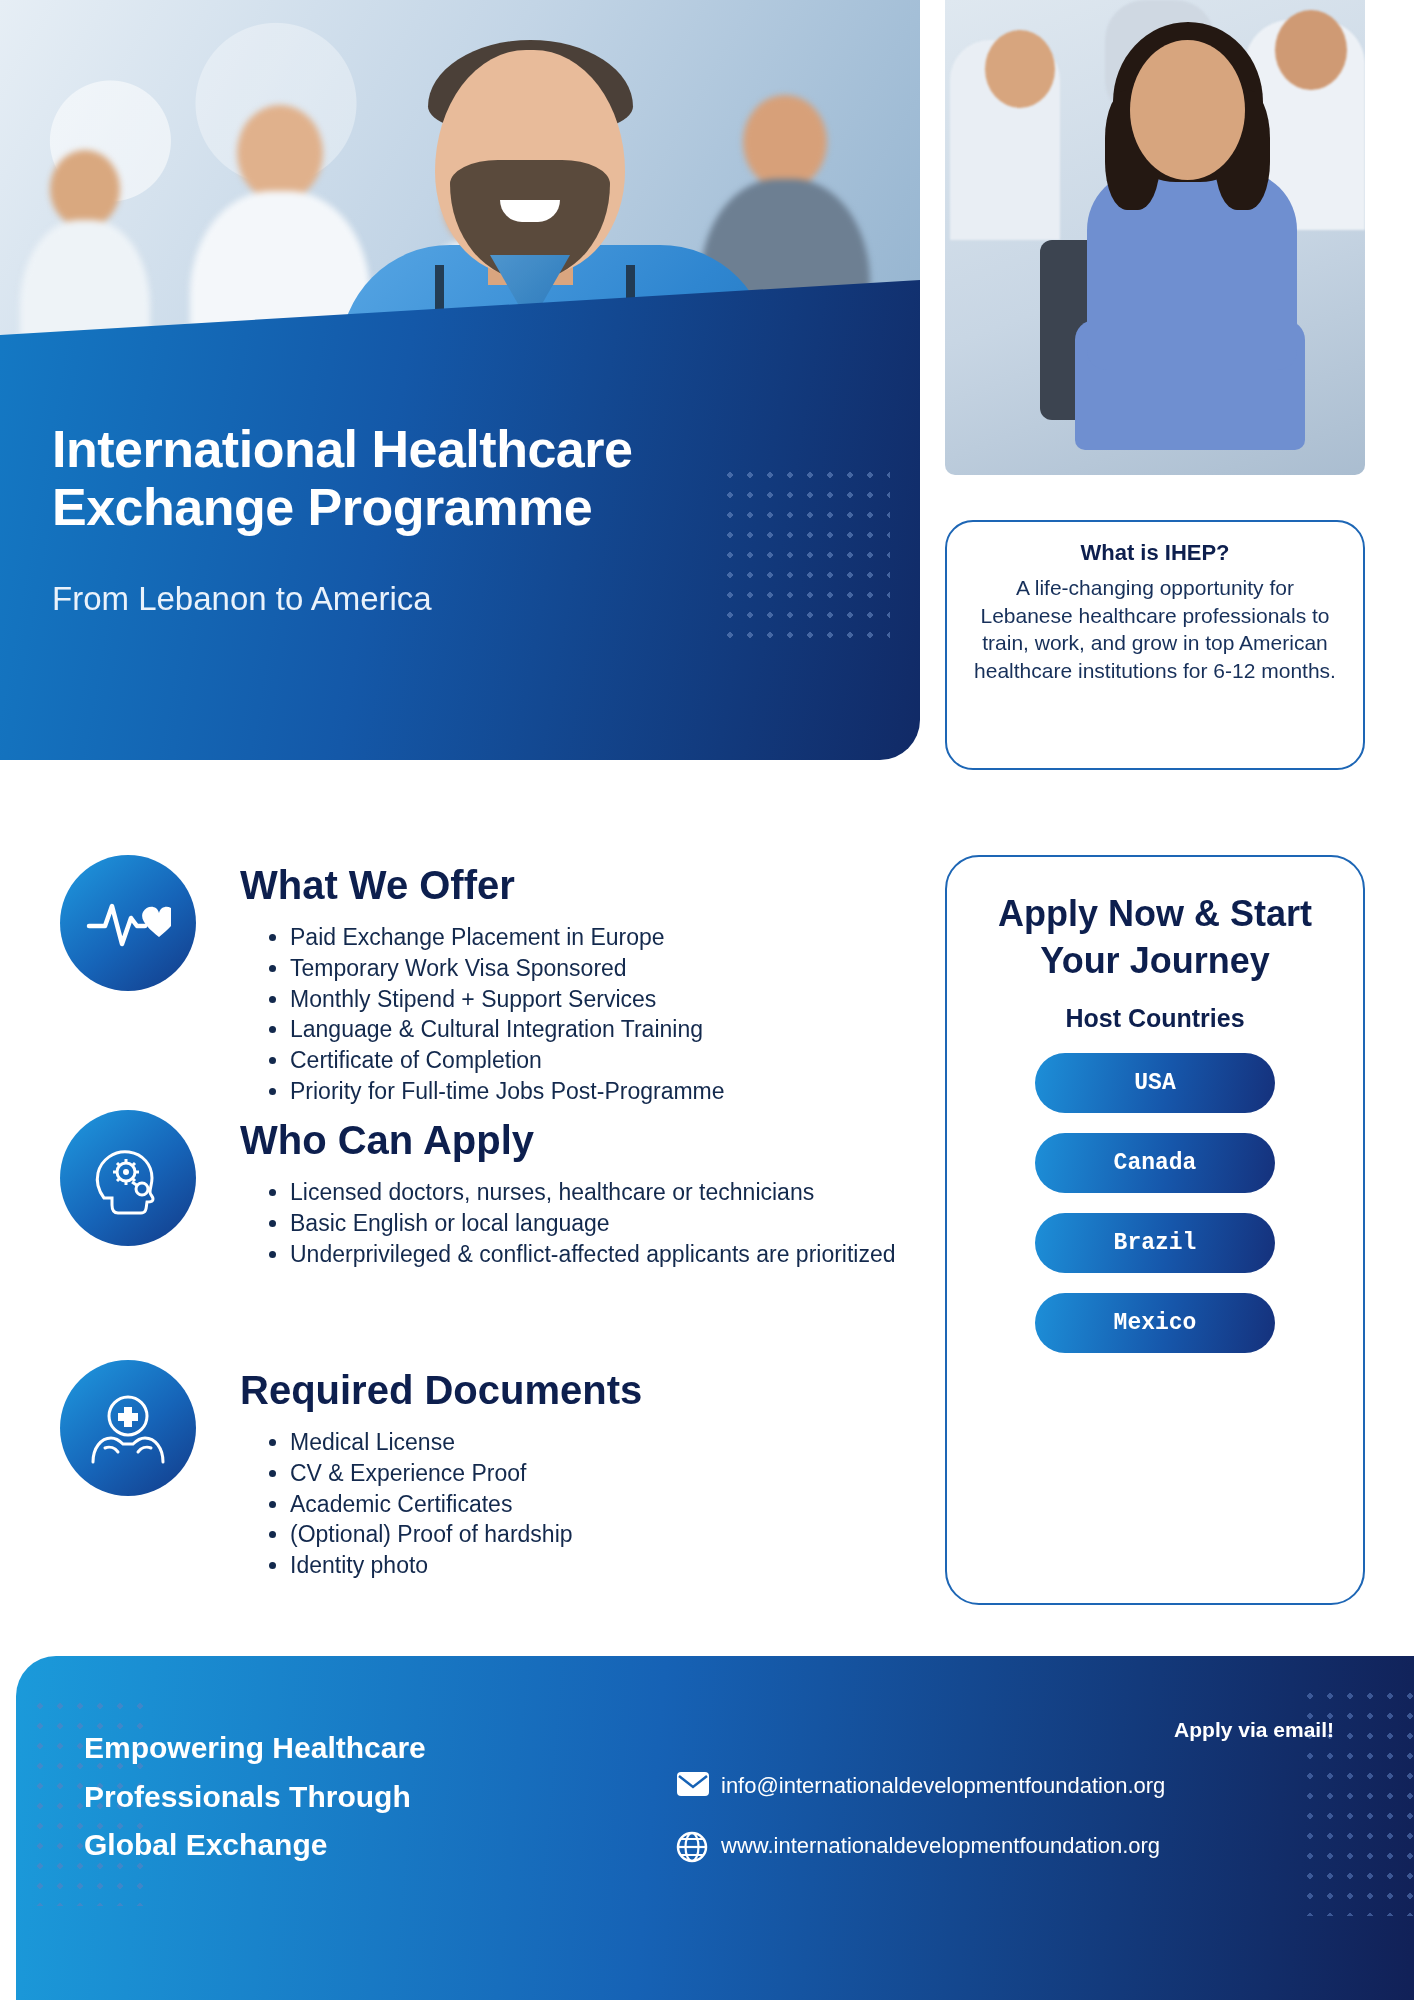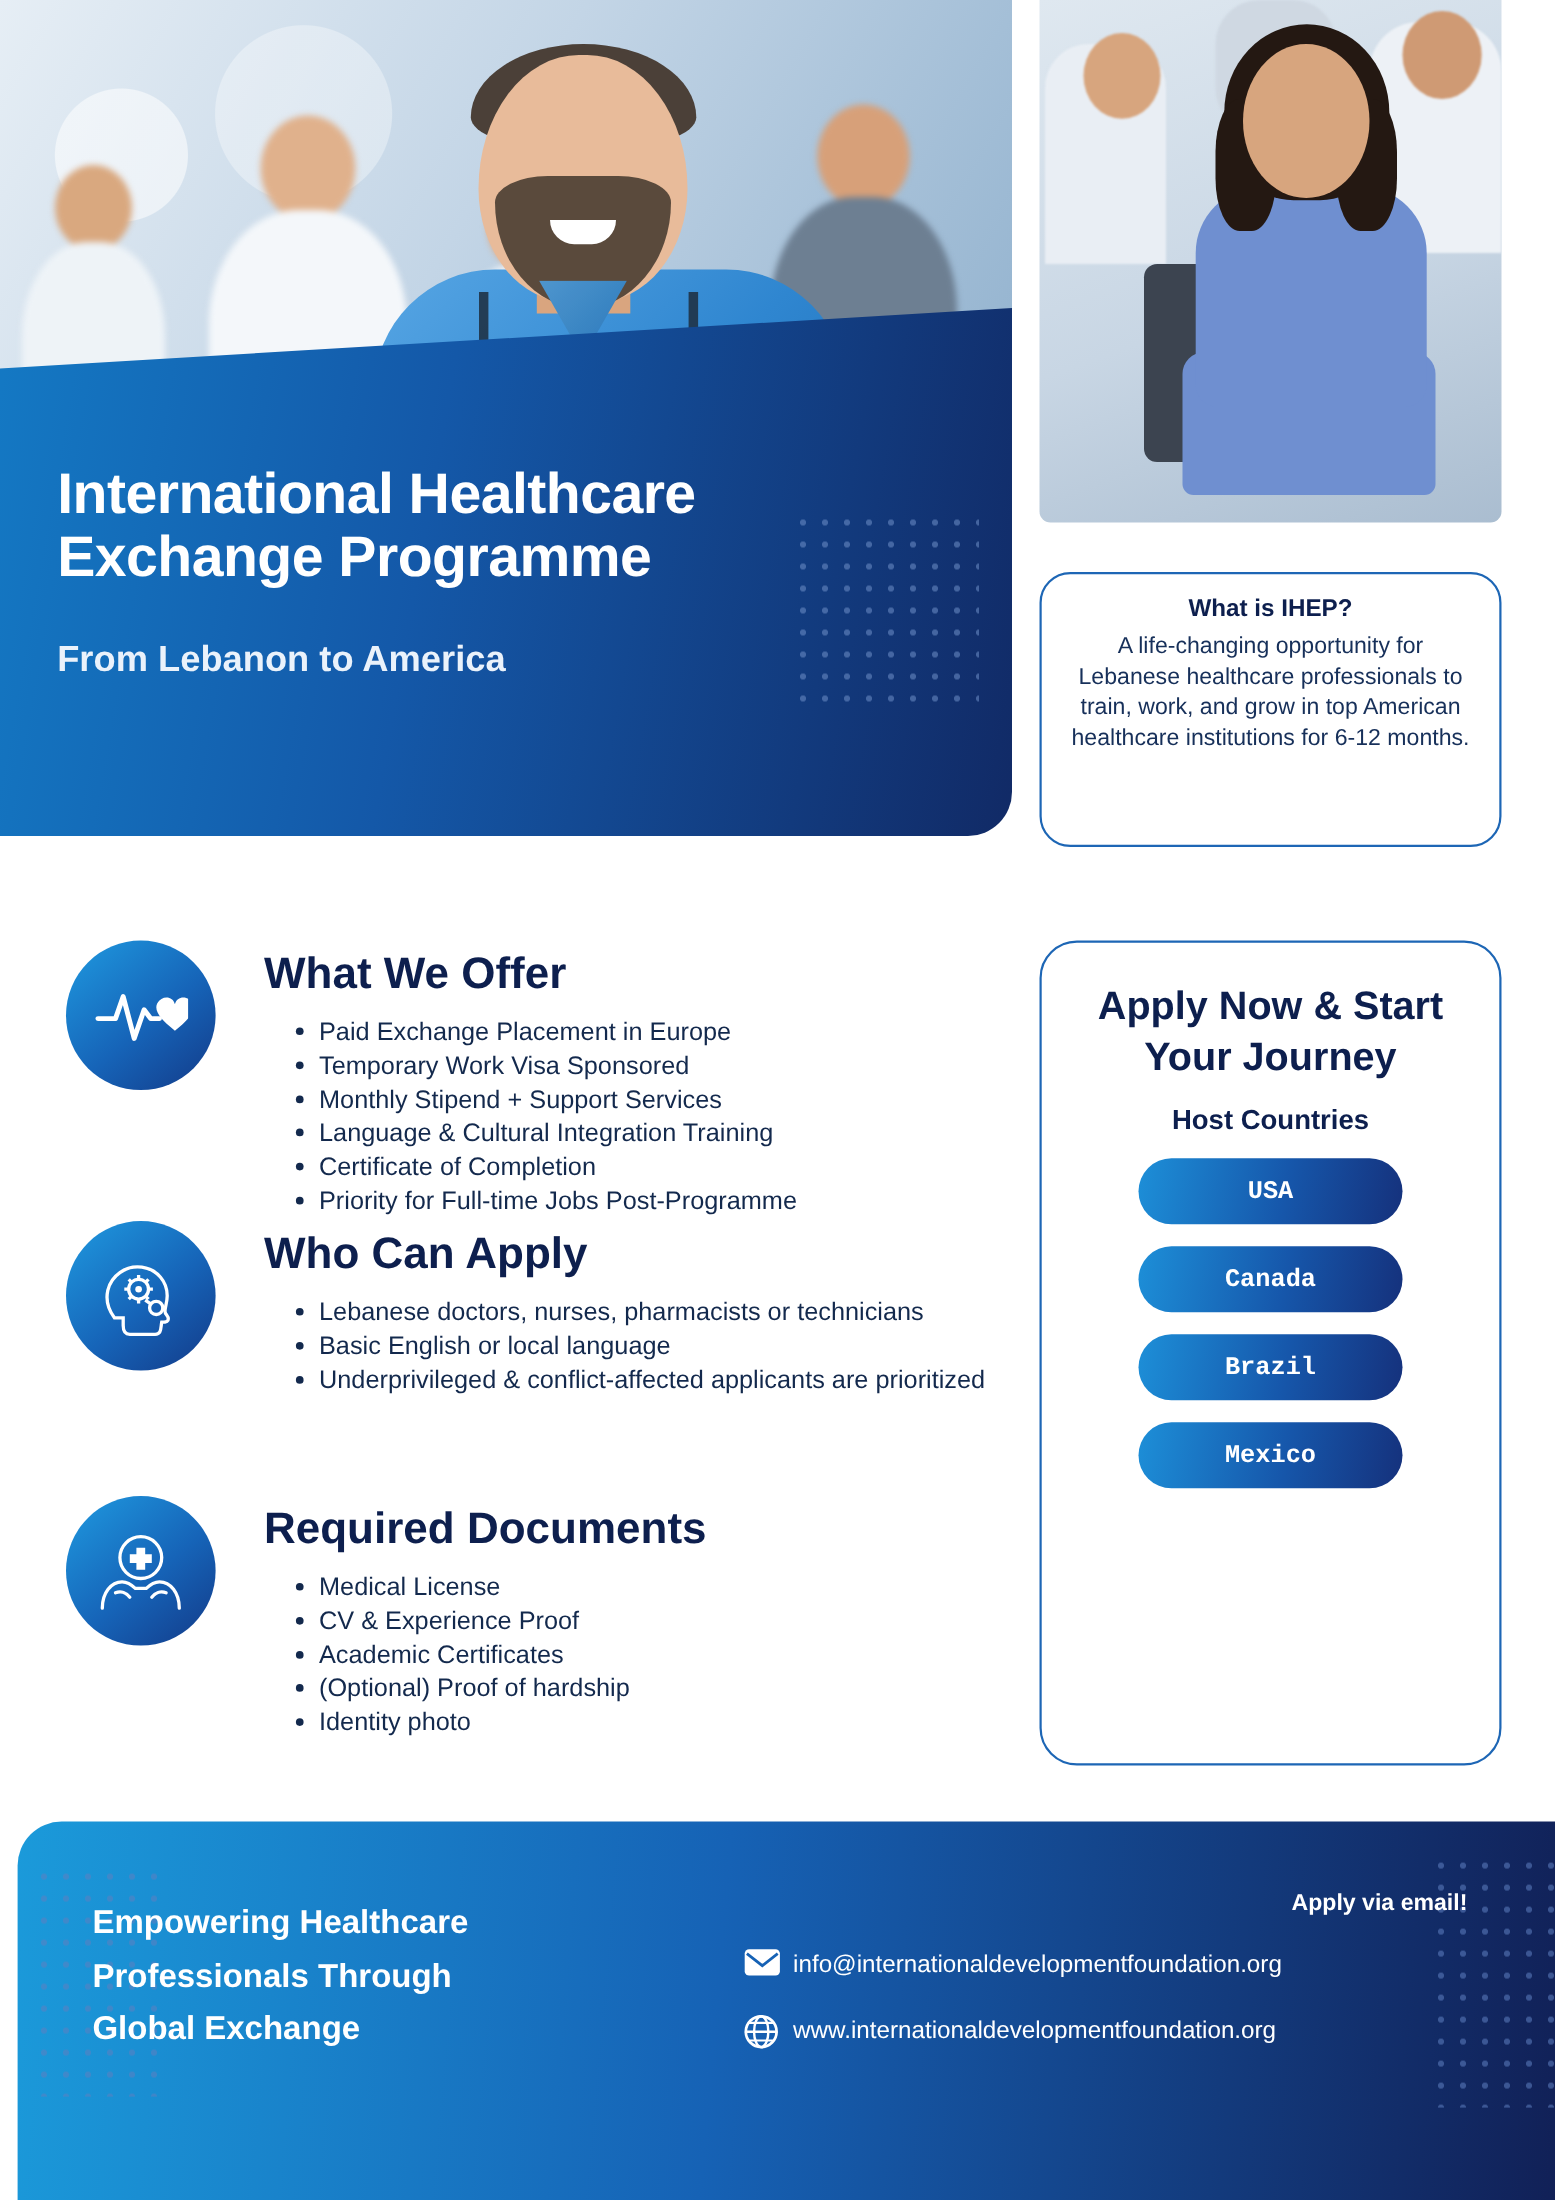--- a/index.html
+++ b/index.html
@@ -112,21 +112,21 @@
     background-size: 20px 20px;
     opacity:0.55;
   }
   .title-h1 {
     position:absolute; left:52px; top:140px; width:800px;
     color:#ffffff; font-size:52px; font-weight:bold; line-height:1.12;
     letter-spacing:-0.5px;
   }
   .title-sub {
     position:absolute; left:52px; top:300px; width:800px;
-    color:#eaf2fb; font-size:33px; font-weight:700;
+    color:#eaf2fb; font-size:33px; font-weight:400;
   }
 
   
   .ihep-card {
     position:absolute; left:945px; top:520px; width:420px; height:250px;
     border:2px solid #1d66b5; border-radius:28px; background:#fff;
     padding:18px 24px;
     text-align:center;
   }
   .ihep-title { color:#0d1f4e; font-size:22px; font-weight:bold; margin-bottom:8px; }
@@ -298,21 +298,21 @@
             <line x1="46" y1="42" x2="49" y2="45"></line>
           <line x1="49" y1="27" x2="46" y2="30"></line>
             <line x1="34" y1="42" x2="31" y2="45"></line>
         </g>
         <circle cx="56" cy="53" r="6" fill="none" stroke="#ffffff" stroke-width="3"></circle>
         <line x1="46" y1="46" x2="52" y2="50" stroke="#ffffff" stroke-width="3"></line>
       </svg>
     </div>
     <div class="sec-title">Who Can Apply</div>
     <ul class="sec-list justify">
-      <li>Lebanese doctors, nurses, pharmacists or technicians</li>
+      <li>Licensed doctors, nurses, healthcare or technicians</li>
       <li>Basic English or local language</li>
       <li>Underprivileged &amp; conflict-affected applicants are prioritized</li>
     </ul>
   </div>
 
   <div class="sec" style="top:1360px;">
     <div class="sec-icon">
       <svg width="90" height="80" viewBox="0 0 90 80">
         <circle cx="45" cy="28" r="19" fill="none" stroke="#ffffff" stroke-width="3"></circle>
         <path d="M41 19h8v6h6v8h-6v6h-8v-6h-6v-8h6z" fill="#ffffff"></path>

